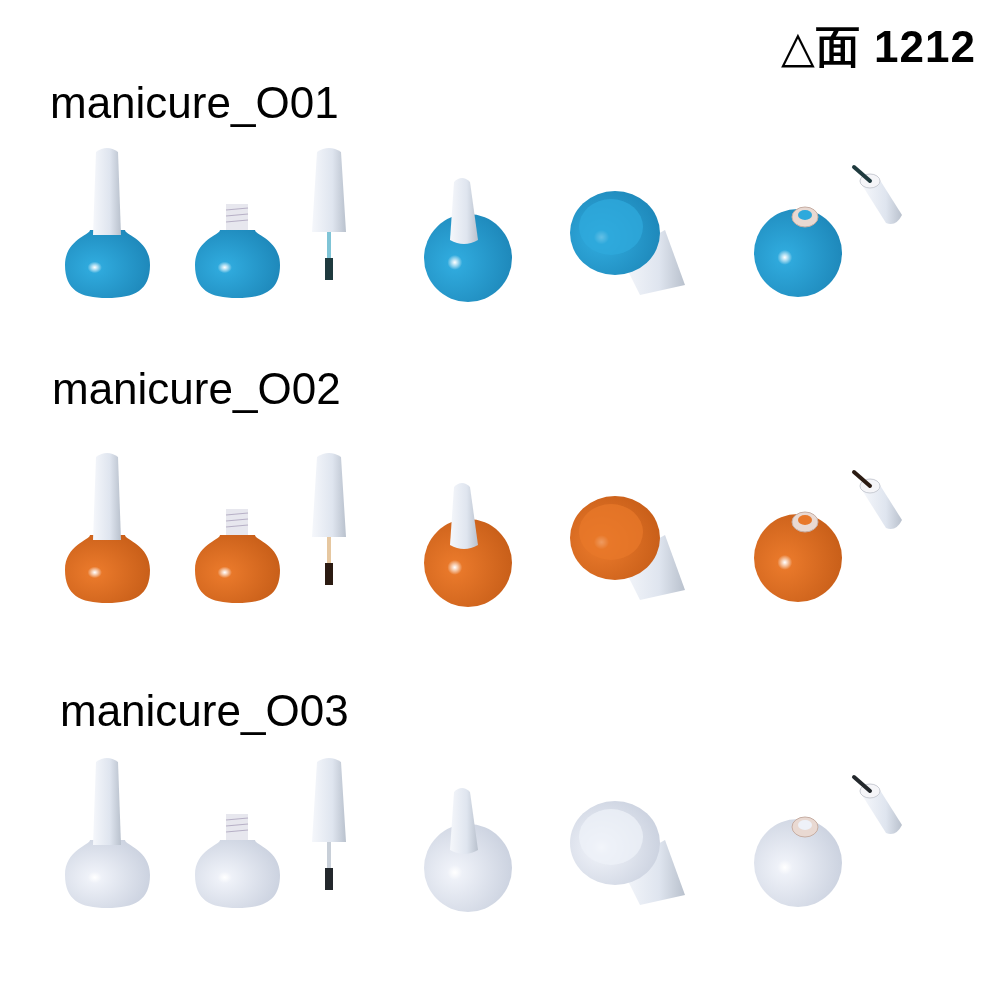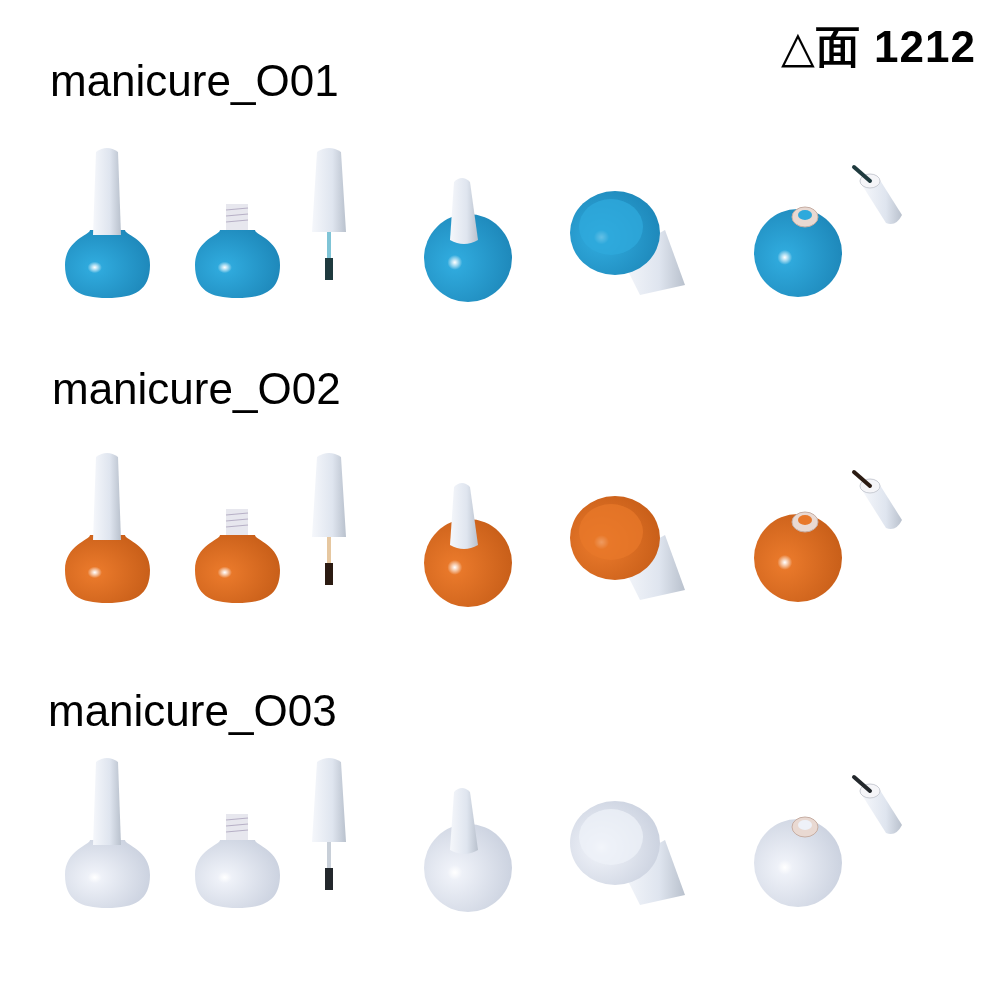--- a/index.html
+++ b/index.html
@@ -11,23 +11,23 @@
   svg.item{position:absolute;overflow:visible;}
 </style>
 </head>
 <body>
 
 <div class="poly">
   <span class="tri">△</span><span>面</span>
   <span>1212</span>
 </div>
 
-<div class="label" style="left:50px;top:56px;">manicure_O01</div>
+<div class="label" style="left:50px;top:78px;">manicure_O01</div>
 <div class="label" style="left:52px;top:364px;">manicure_O02</div>
-<div class="label" style="left:48px;top:686px;">manicure_O03</div>
+<div class="label" style="left:60px;top:686px;">manicure_O03</div>
 
 <div id="rows">
     <div class="row" style="top: 140px;">
   <svg class="item" style="left:60px;top:0" width="95" height="160">
         <defs>
     <radialGradient id="g0" cx="35%" cy="55%" r="70%">
       <stop offset="0%" stop-color="#ffffff" stop-opacity="0.9"></stop>
       <stop offset="12%" stop-color="#2fa9dc"></stop>
       <stop offset="100%" stop-color="#1d86b8"></stop>
     </radialGradient>

